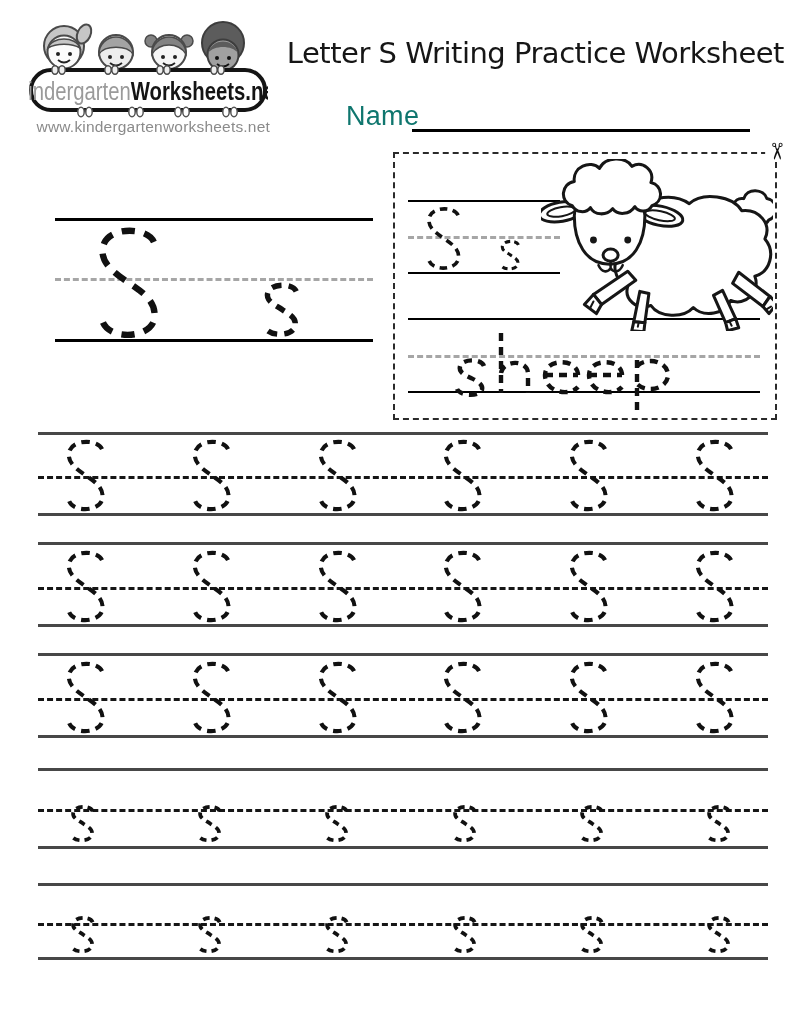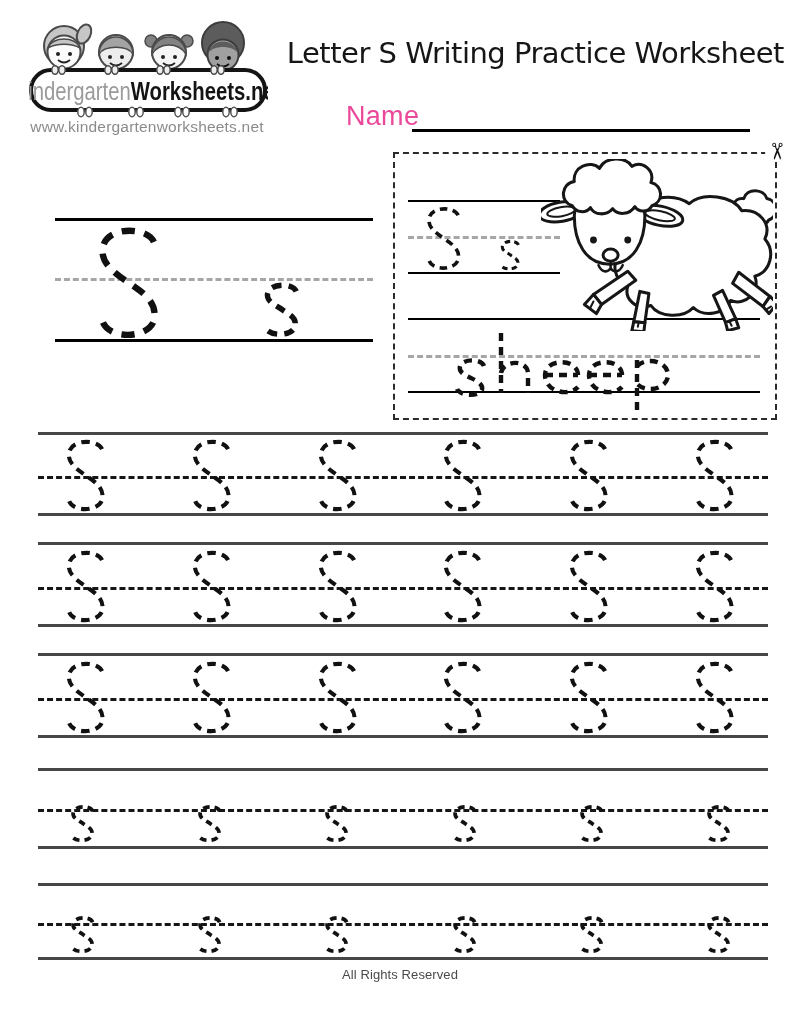--- a/index.html
+++ b/index.html
@@ -16,31 +16,31 @@
     position:relative;
     width:800px;height:1035px;
     background:#ffffff;
     font-family:"Liberation Sans", sans-serif;
     overflow:hidden;
   }
   
   .logo-svg{position:absolute;left:28px;top:10px;width:240px;height:108px;}
   .logo-url{
     position:absolute;left:24px;top:118px;width:246px;
-    text-align:center;font-size:15.5px;color:var(--gray-text);letter-spacing:.2px;
+    text-align:right;font-size:15.5px;color:var(--gray-text);letter-spacing:.2px;
   }
   
   .title{
     position:absolute;left:272px;top:36px;width:512px;
     text-align:right;font-family:"DejaVu Sans", sans-serif;
     font-size:29px;font-weight:normal;color:#161616;letter-spacing:-0.5px;
   }
   .name-label{
     position:absolute;left:346px;top:101px;
-    font-size:27px;color:#ec4899;letter-spacing:.3px;
+    font-size:27px;color:#0f766e;letter-spacing:.3px;
   }
   .name-line{
     position:absolute;left:412px;top:129px;width:338px;height:0;
     border-top:3px solid #000;
   }
   
   .ruleset{
     position:absolute;
     border-top:3px solid var(--rule-black);
     border-bottom:3px solid var(--rule-black);
@@ -376,16 +376,15 @@
         <svg class="trace-letter lower" viewBox="0 0 34 44" aria-label="s">
           <use href="#glyph-lower-s"></use>
         </svg>
         <svg class="trace-letter lower" viewBox="0 0 34 44" aria-label="s">
           <use href="#glyph-lower-s"></use>
         </svg>
       </div>
   </div>
 
   <div class="footer">
-    <div>All Rights Reserved</div>
   </div>
 
 </div>
 
 </body></html>

